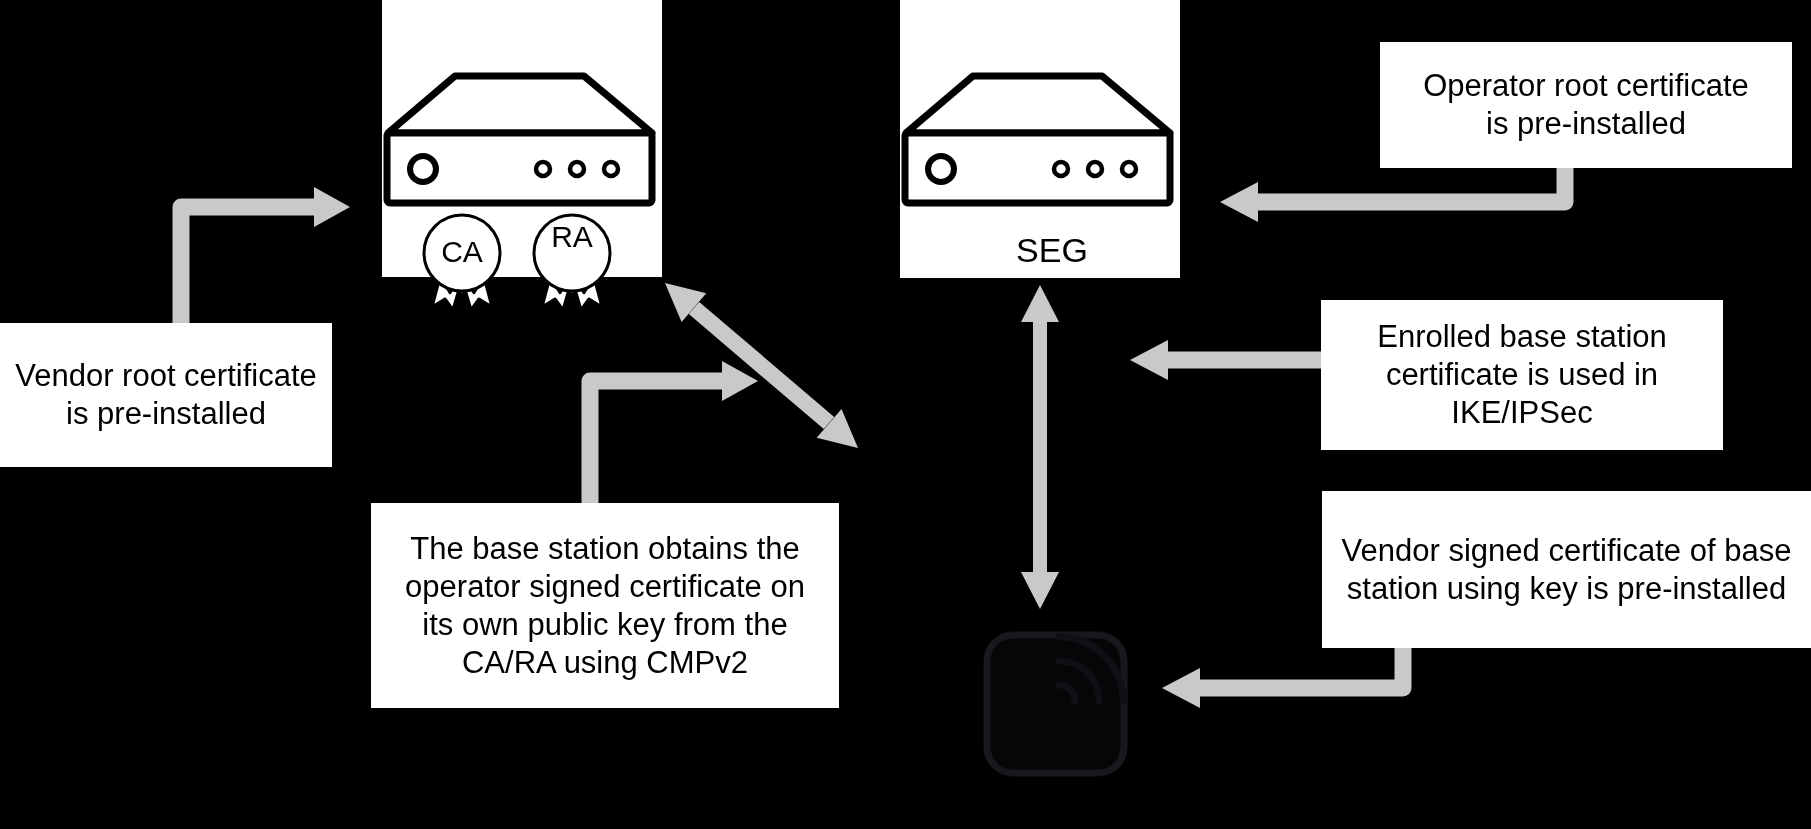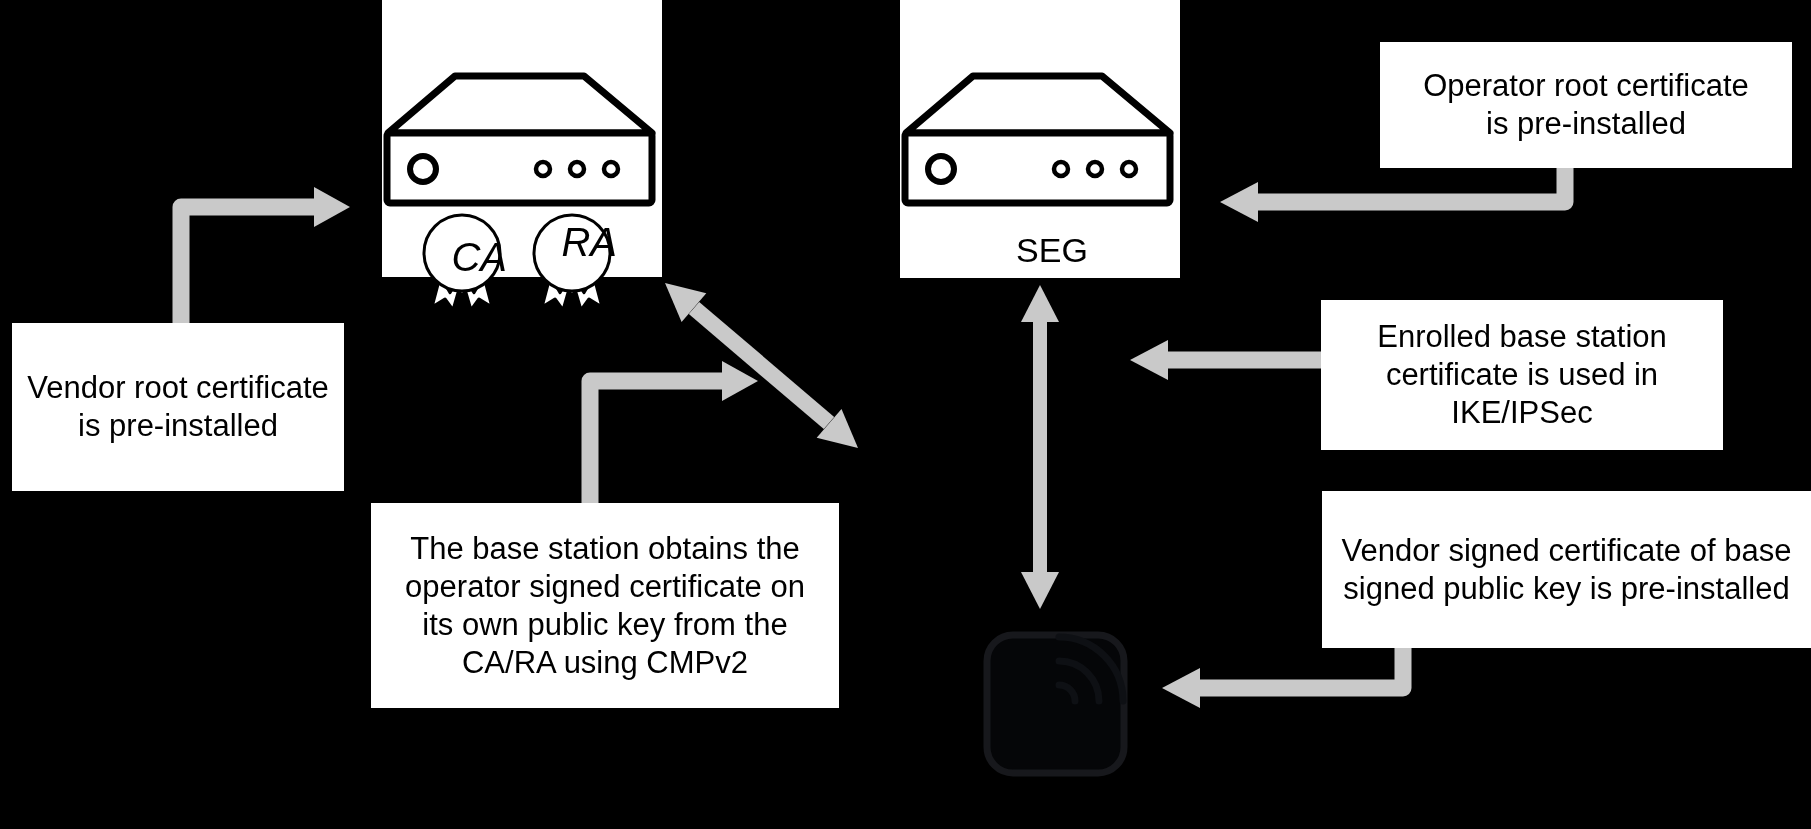--- a/index.html
+++ b/index.html
@@ -19,21 +19,21 @@
   .panel{position:absolute;background:var(--surface);}
   .annotation{
     position:absolute;background:var(--surface);color:var(--text);
     display:flex;align-items:center;justify-content:center;text-align:center;
     font-size:31px;line-height:38px;white-space:pre-line;
   }
   .node-label{
     position:absolute;text-align:center;font-size:34px;color:var(--text);
   }
   .badge-label{
-    position:absolute;width:90px;text-align:right;font-size:40px;color:var(--text);font-style:italic;
+    position:absolute;width:90px;text-align:center;font-size:30px;color:var(--text);
   }
   svg{position:absolute;display:block;}
   .arrow-shaft{stroke:var(--arrow);fill:none;}
   .arrow-head{fill:var(--arrow);stroke:none;}
   .ink{stroke:var(--line);}
   .white-fill{fill:var(--surface);}
 </style>
 </head>
 <body>
 
@@ -118,30 +118,30 @@
   </svg>
   <div class="node-label" style="left:900px;top:231px;width:304px">SEG</div>
 
   <svg width="145" height="146" viewBox="0 0 145 146" style="left:983px;top:631px">
     <rect x="4" y="4" width="137" height="138" rx="26" fill="#050608" stroke="#17181c" stroke-width="7"></rect>
     <path d="M76,54 A16,16 0 0 1 92,70" fill="none" stroke="#0e1014" stroke-width="7" stroke-linecap="round"></path>
     <path d="M76,30 A40,40 0 0 1 116,70" fill="none" stroke="#0e1014" stroke-width="7" stroke-linecap="round"></path>
     <path d="M76,6 A64,64 0 0 1 140,70" fill="none" stroke="#0e1014" stroke-width="7" stroke-linecap="round"></path>
   </svg>
 
-  <div class="annotation" style="left:12px;top:323px;width:332px;height:168px">Vendor root certificate
+  <div class="annotation" style="left:0;top:323px;width:332px;height:144px">Vendor root certificate
 is pre-installed</div>
 
   <div class="annotation" style="left:1380px;top:42px;width:412px;height:126px">Operator root certificate
 is pre-installed</div>
 
   <div class="annotation" style="left:371px;top:503px;width:468px;height:205px">The base station obtains the
 operator signed certificate on
 its own public key from the
 CA/RA using CMPv2</div>
 
   <div class="annotation" style="left:1321px;top:300px;width:402px;height:150px">Enrolled base station
 certificate is used in IKE/IPSec</div>
 
   <div class="annotation" style="left:1322px;top:491px;width:489px;height:157px">Vendor signed certificate of base
-signed public key is pre-installed</div>
+station using key is pre-installed</div>
 
 </div>
 
 </body></html>

